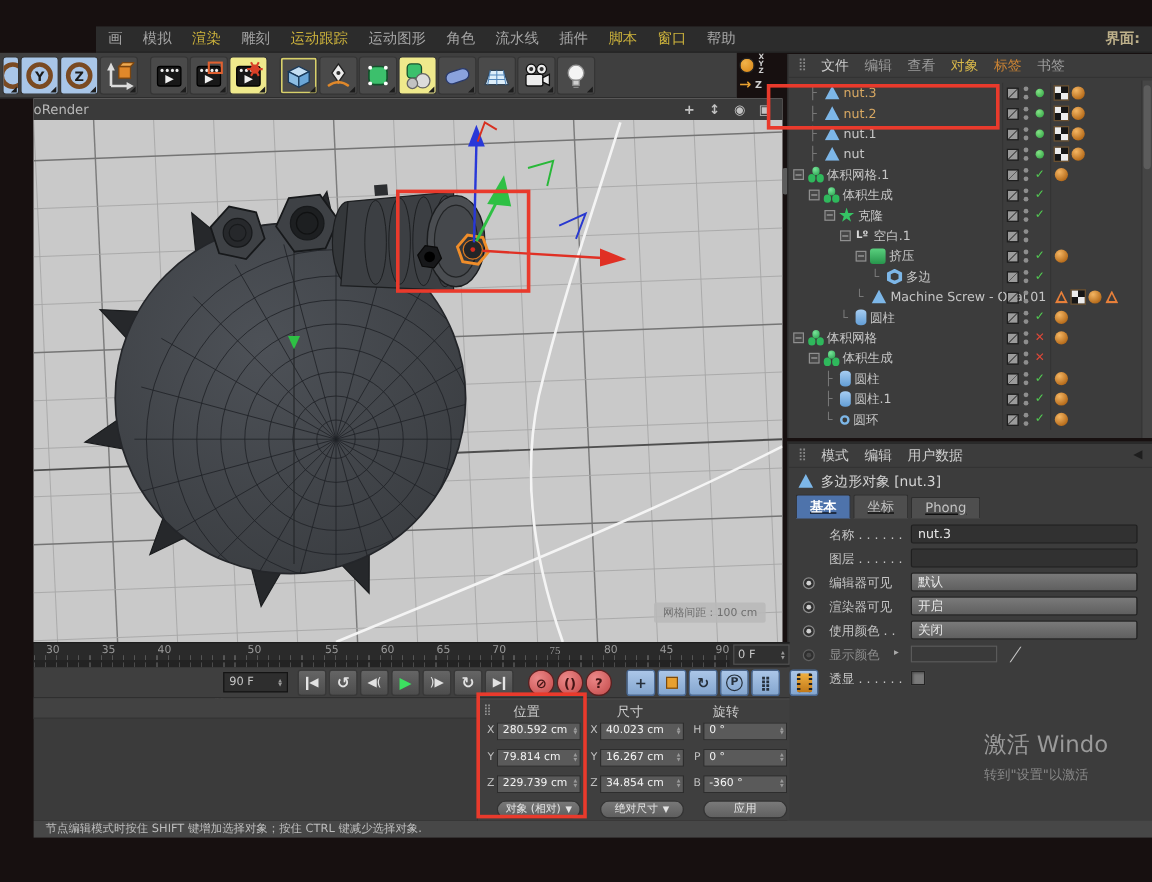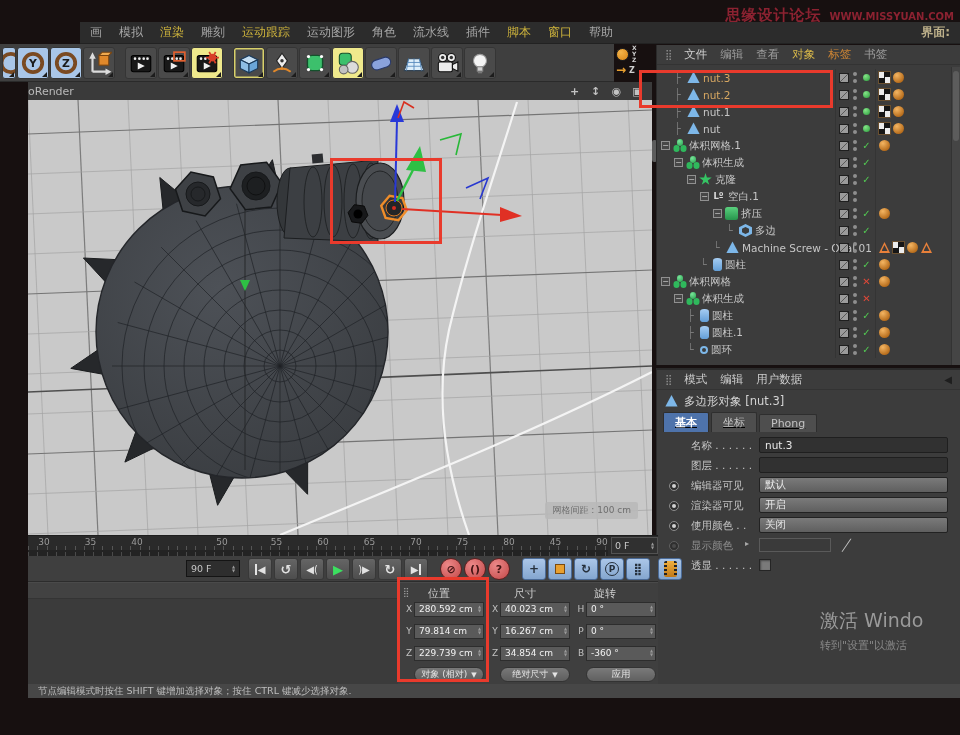--- a/index.html
+++ b/index.html
@@ -155,24 +155,20 @@
   .hexo b{position:relative;z-index:2;color:#d6d6d6;font-size:10px;}
   .logosuffix{color:#8e8e8e;font-size:13px;}
   
   .annot{position:absolute;border:3px solid #e93a2c;z-index:60;pointer-events:none;}
 </style>
 </head>
 <body>
 
 <div class="screen">
 
-  <div class="wm-top">
-    <span class="wm-site">思缘设计论坛</span>
-    <span class="wm-url">WWW.MISSYUAN.COM</span>
-  </div>
 
   <div class="menubar">
     <span id="menu-items" style="display:flex;align-items:center;">
         <span class="mi">画</span>
         <span class="mi">模拟</span>
         <span class="mi hl">渲染</span>
         <span class="mi">雕刻</span>
         <span class="mi hl">运动跟踪</span>
         <span class="mi">运动图形</span>
         <span class="mi">角色</span>
@@ -792,26 +788,26 @@
       <div class="act2">转到"设置"以激活</div>
     </div>
   </div>
 
   <div class="timeline">
     <div class="ruler" id="ruler">
         <span class="rtick" style="left: 16px;">30</span>
         <span class="rtick" style="left: 62.5px;">35</span>
         <span class="rtick" style="left: 109px;">40</span>
         <span class="rtick" style="left: 155.5px; margin-top: 43px;">45</span>
-        <span class="rtick" style="left: 194px;">50</span>
+        <span class="rtick" style="left: 184px;">50</span>
         <span class="rtick" style="left: 248.5px;">55</span>
         <span class="rtick" style="left: 295px;">60</span>
         <span class="rtick" style="left: 341.5px;">65</span>
         <span class="rtick" style="left: 388px;">70</span>
-        <span class="rtick" style="left: 434.5px;">75</span>
+        <span class="rtick" style="left: 434.5px; font-family: Liberation Serif, serif;">75</span>
         <span class="rtick" style="left: 481px;">80</span>
         <span class="rtick" style="left: 527.5px;">45</span>
         <span class="rtick" style="left: 574px;">90</span>
       </div>
     <div class="ruler-sub"></div>
     <div class="framebox">
       <span>0 F</span>
       <span class="updn">▲
 ▼</span>
     </div>

